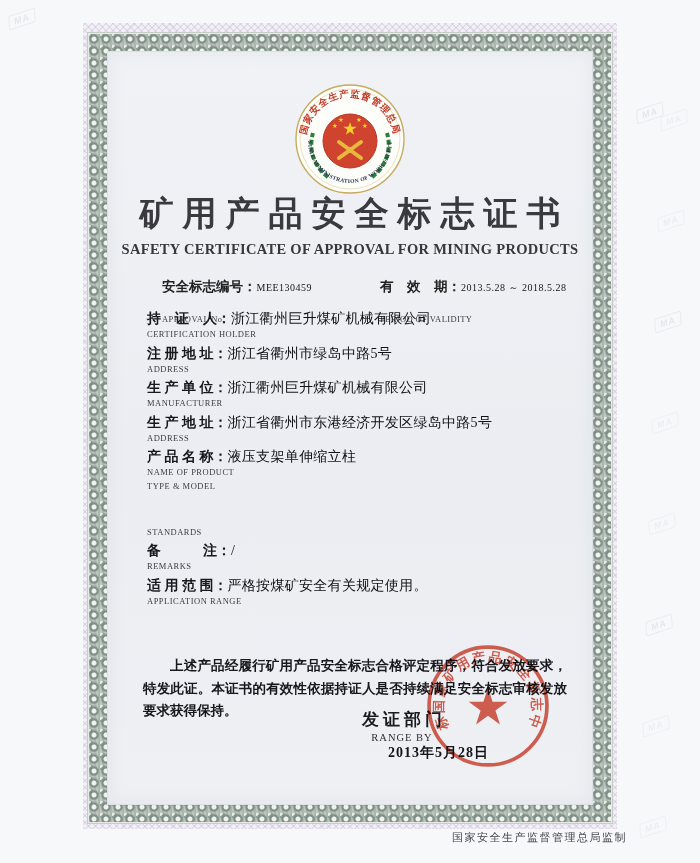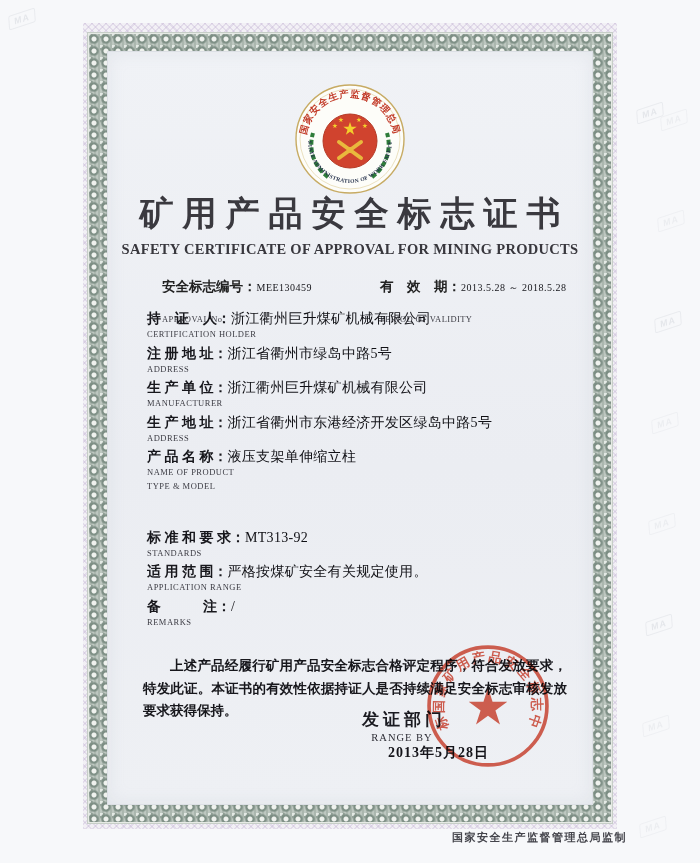--- a/index.html
+++ b/index.html
@@ -89,21 +89,21 @@
   .issued .en { font-size:10.5px; letter-spacing:1px; color:#2e2e36; margin-top:1px; }
   .issue-date { position:absolute; top:693px; left:281px; z-index:6; font-size:14px; letter-spacing:1px; font-weight:600; color:#14141a; }
 
   .seal {
     position:absolute; left:318px; top:592px; width:126px; height:126px; z-index:7;
     mix-blend-mode:multiply; opacity:.9; pointer-events:none;
   }
 
   .imprint {
     position:absolute; top:830px; left:0; right:73px; z-index:6;
-    text-align:right; font-size:11px; font-weight:700;
+    text-align:right; font-size:11px; font-weight:400;
     letter-spacing:1.5px; color:#45454c;
   }
 </style>
 </head>
 <body>
 
 <div class="page">
 
   <div id="wm-layer">
       <span class="wm" style="left: 8px; top: 12px; opacity: 0.45;">MA</span>
@@ -218,30 +218,29 @@
         <div class="en">ADDRESS</div>
       </div>
       <div class="frow">
         <div class="main"><span class="lbl">产 品 名 称：</span><span class="val">液压支架单伸缩立柱</span></div>
         <div class="en">NAME OF PRODUCT</div>
       </div>
       <div class="frow">
         <div class="en">TYPE &amp; MODEL</div>
       </div>
       <div class="frow gap">
-        <div class="main"><span class="lbl">标 准 和 要 求：</span><span class="val">MT313-92</span></div>
         <div class="en">STANDARDS</div>
+      </div>
+      <div class="frow">
+        <div class="main"><span class="lbl">备　　　注：</span><span class="val">/</span></div>
+        <div class="en">REMARKS</div>
       </div>
       <div class="frow">
         <div class="main"><span class="lbl">适 用 范 围：</span><span class="val">严格按煤矿安全有关规定使用。</span></div>
         <div class="en">APPLICATION RANGE</div>
-      </div>
-      <div class="frow">
-        <div class="main"><span class="lbl">备　　　注：</span><span class="val">/</span></div>
-        <div class="en">REMARKS</div>
       </div>
     </div>
 
     <div class="decl">上述产品经履行矿用产品安全标志合格评定程序，符合发放要求，特发此证。本证书的有效性依据持证人是否持续满足安全标志审核发放要求获得保持。</div>
 
     <div class="issued">
       <div class="cn">发证部门</div>
       <div class="en">RANGE BY</div>
     </div>
     <div class="issue-date">2013年5月28日</div>

